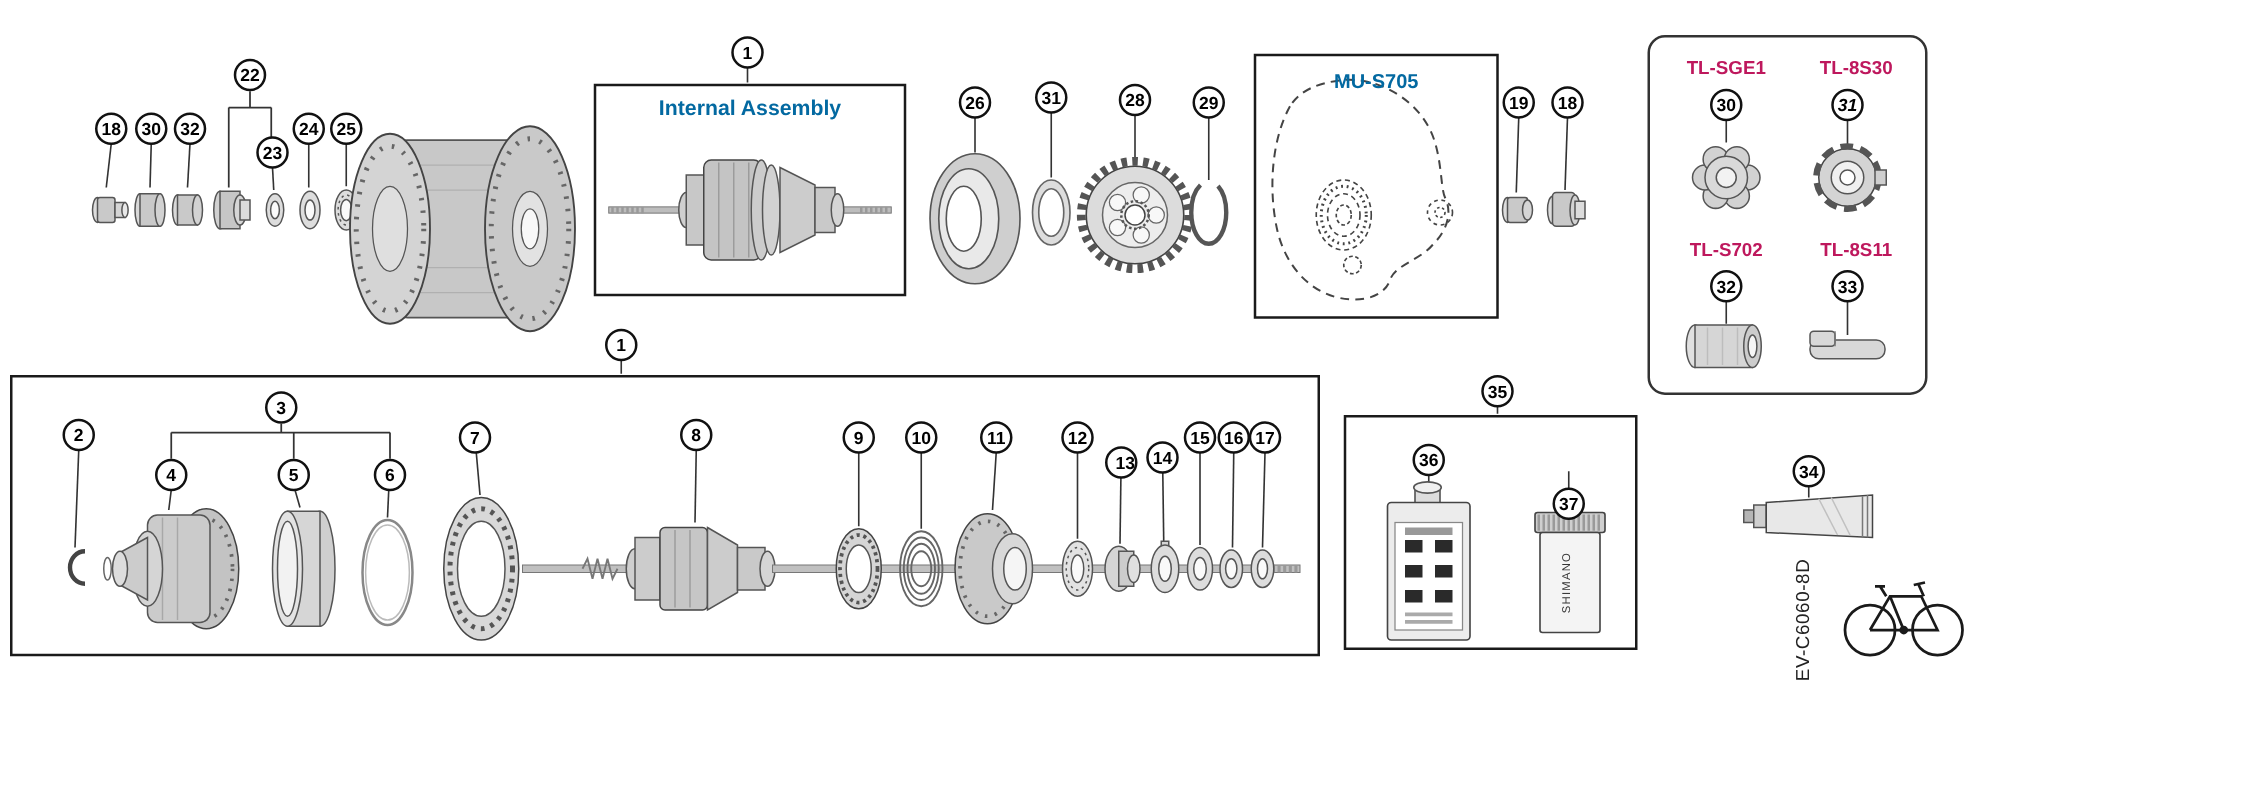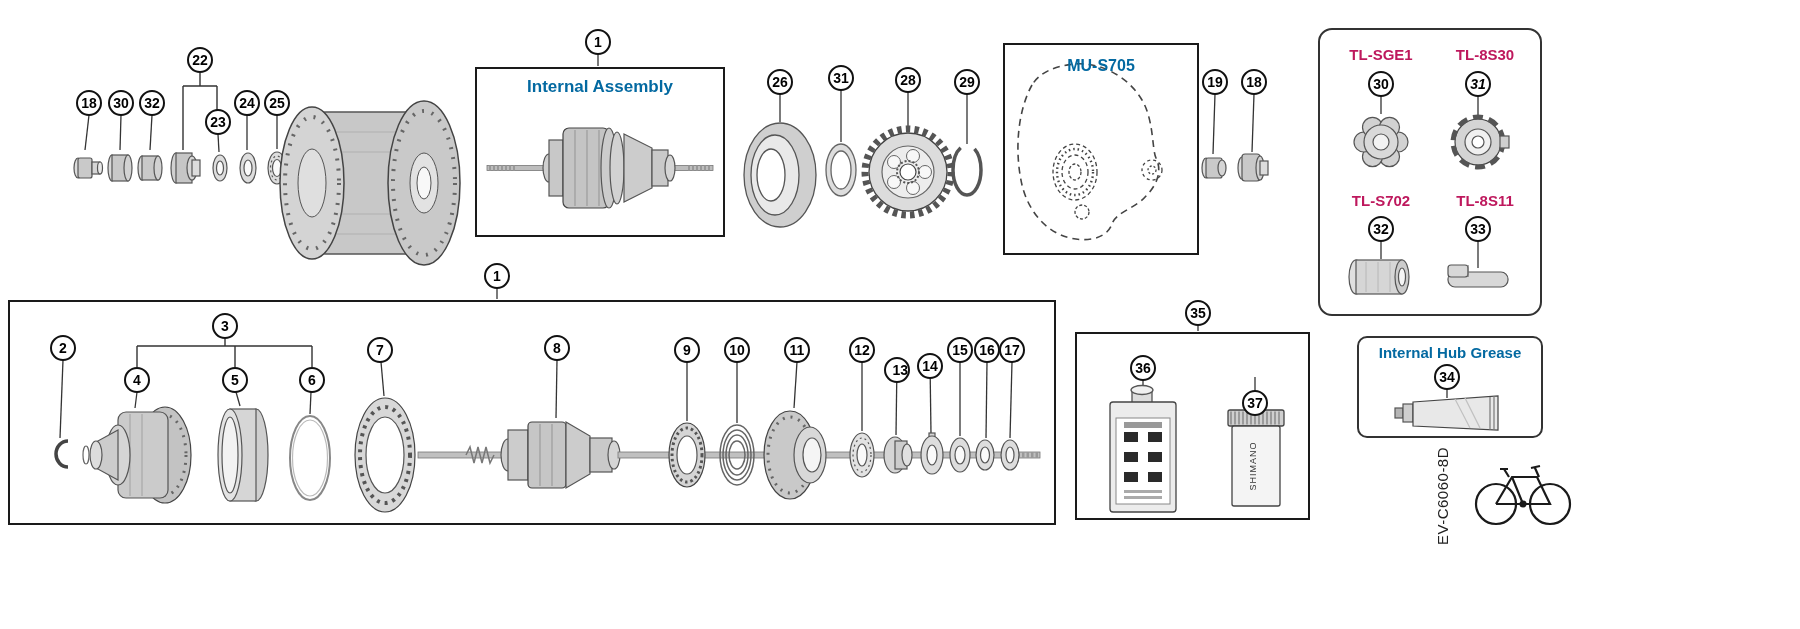--- a/index.html
+++ b/index.html
@@ -359,23 +359,20 @@
     <span class="tool-label" style="left:8px;top:16px;width:106px;">TL-SGE1</span>
     <span class="tool-label" style="left:112px;top:16px;width:106px;">TL-8S30</span>
     <span class="tool-label" style="left:8px;top:162px;width:106px;">TL-S702</span>
     <span class="tool-label" style="left:112px;top:162px;width:106px;">TL-8S11</span>
   </div>
 
   <div class="box" style="left:8px;top:300px;width:1048px;height:225px;"></div>
 
   <div class="box" style="left:1075px;top:332px;width:235px;height:188px;"></div>
 
-  <div class="box rounded" style="left:1357px;top:336px;width:186px;height:102px;border-radius:10px;">
-    <div class="box-title" style="top:6px;font-size:15px;">Internal Hub Grease</div>
-  </div>
 
   <div class="code-text">EV-C6060-8D</div>
 
 <div class="callout" style="left: 76px; top: 90px;">18</div>
     <div class="callout" style="left: 108px; top: 90px;">30</div>
     <div class="callout" style="left: 139px; top: 90px;">32</div>
     <div class="callout" style="left: 187px; top: 47px;">22</div>
     <div class="callout" style="left: 205px; top: 109px;">23</div>
     <div class="callout" style="left: 234px; top: 90px;">24</div>
     <div class="callout" style="left: 264px; top: 90px;">25</div>

